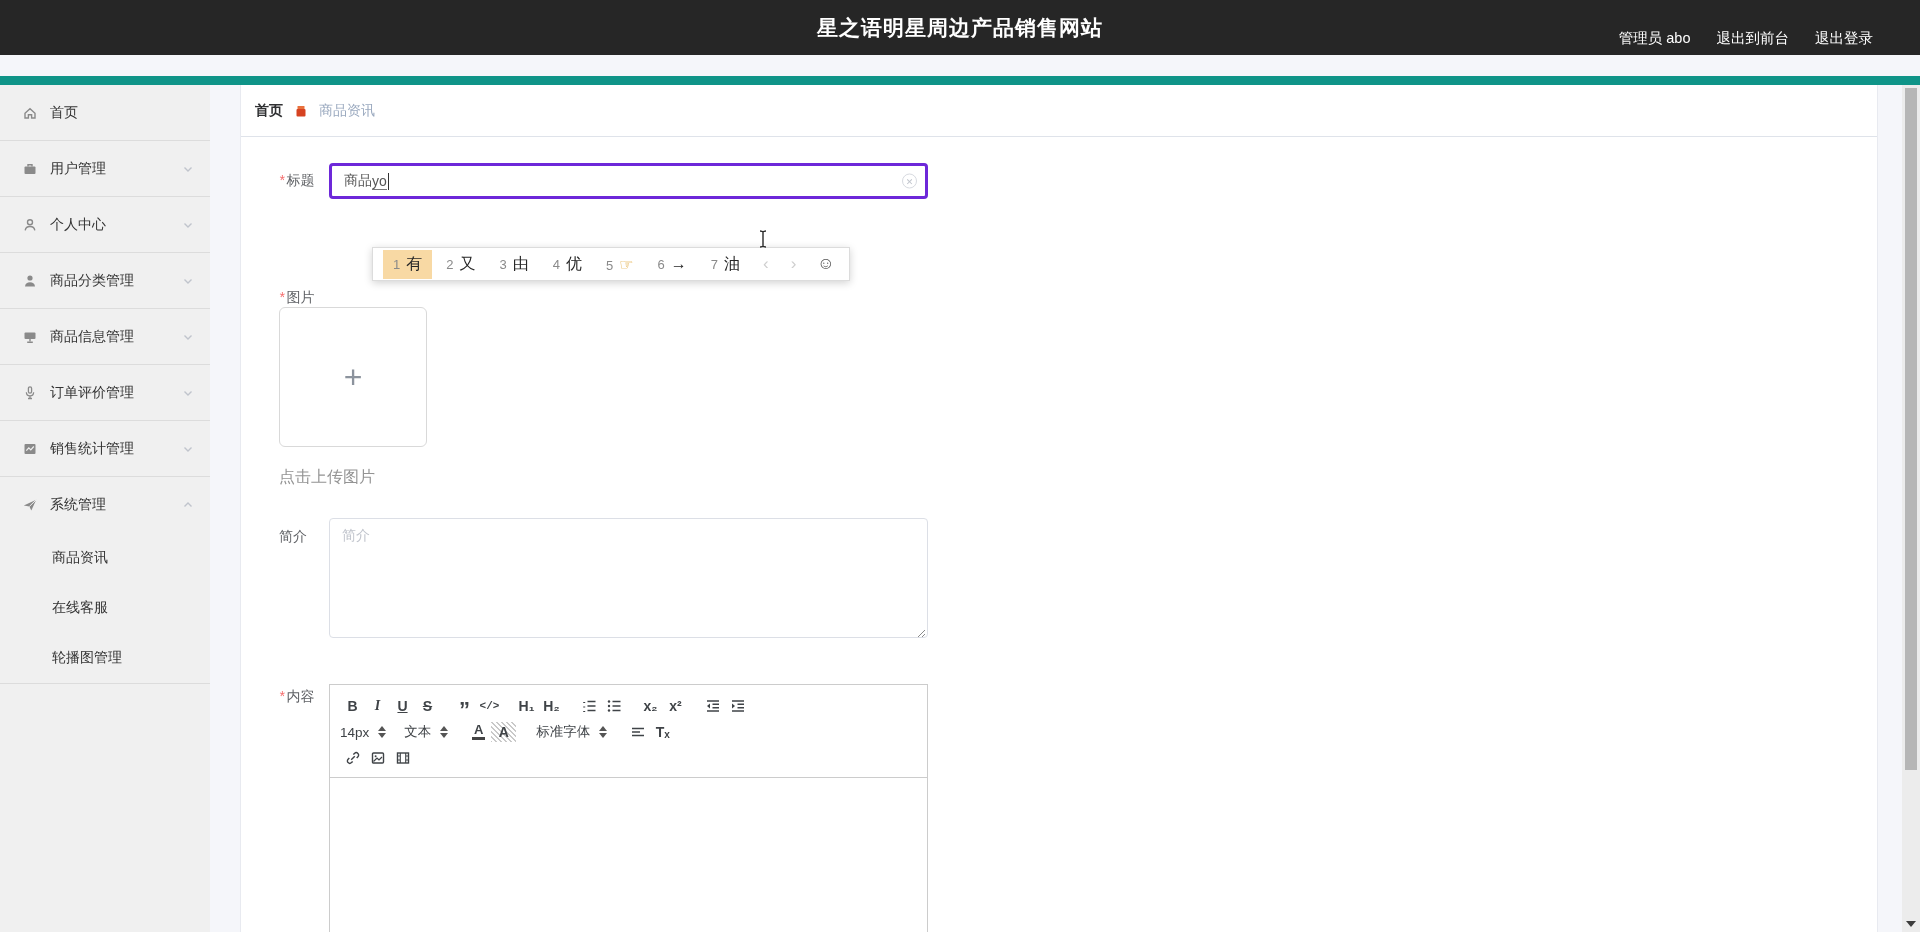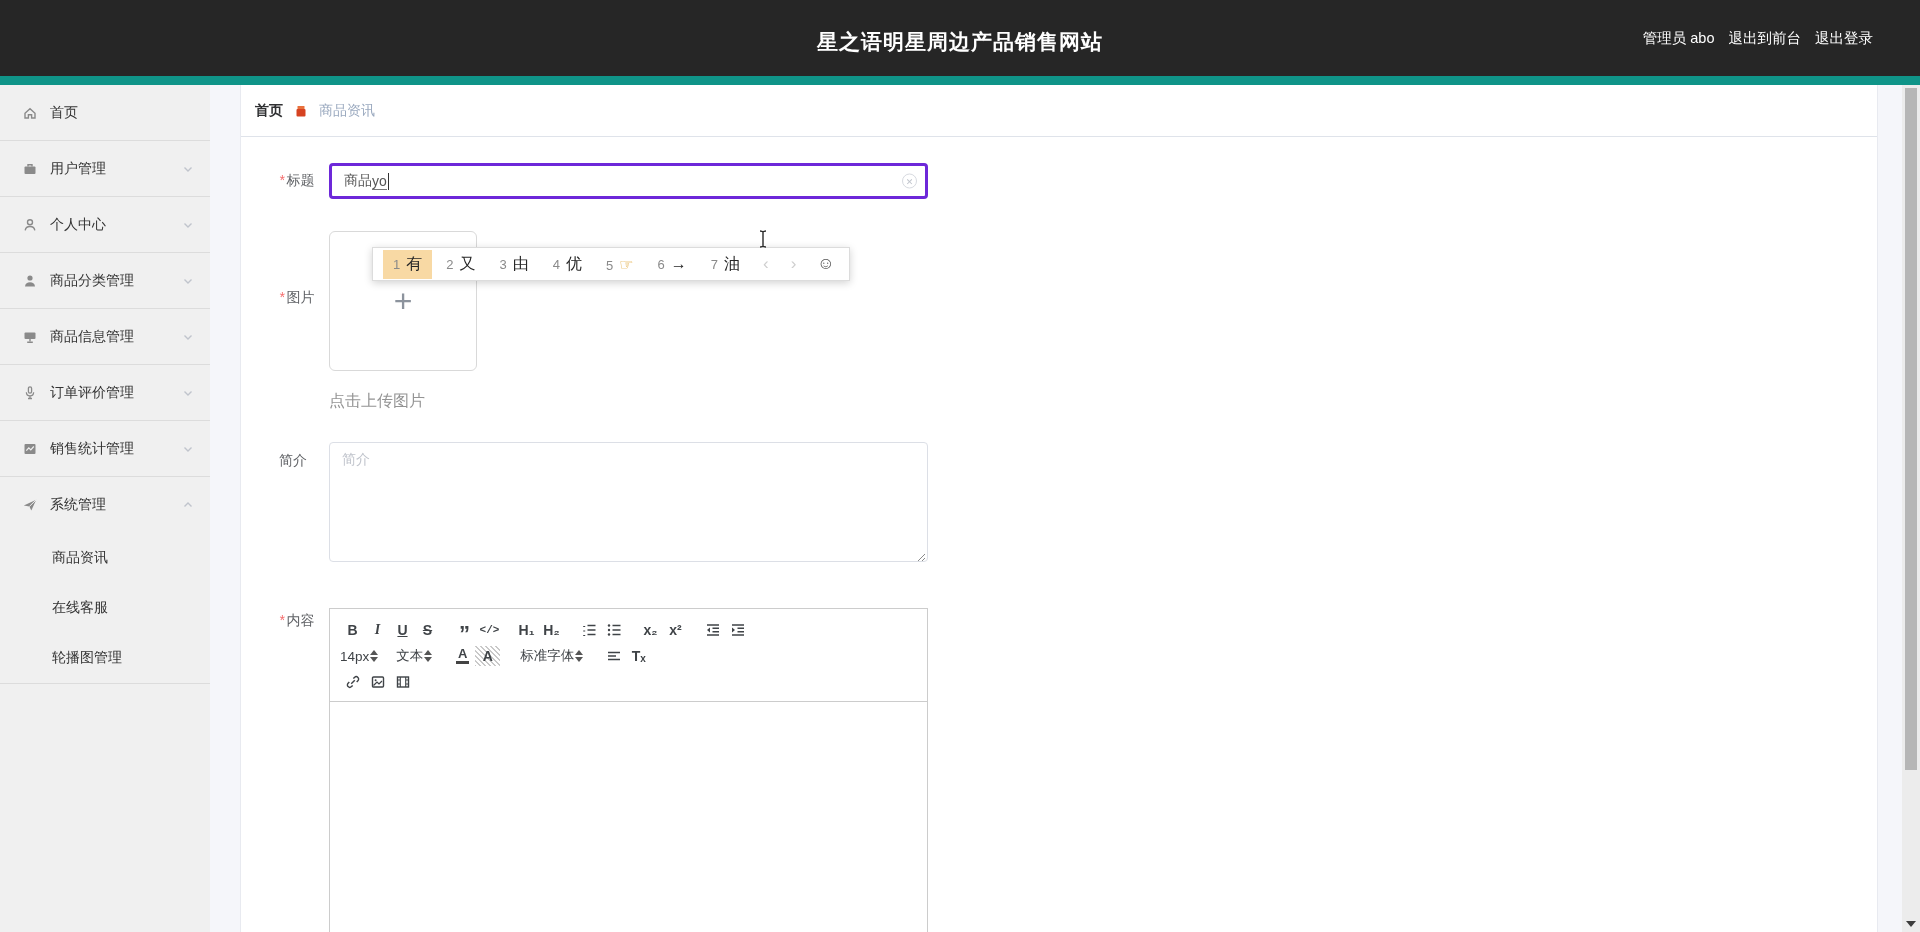--- a/index.html
+++ b/index.html
@@ -1,23 +1,23 @@
 <!DOCTYPE html>
 <html><head>
 <meta charset="utf-8">
 <style>
   * { margin:0; padding:0; box-sizing:border-box; }
   html,body { width:1920px; height:932px; overflow:hidden; background:#f5f6fa;
               font-family:"Liberation Sans", sans-serif; }
 
   
-  .header { position:absolute; left:0; top:0; width:1920px; height:84px; background:#262626; }
+  .header { position:absolute; left:0; top:0; width:1920px; height:55px; background:#262626; }
   .header-title { position:absolute; left:50%; top:50%; transform:translate(-50%,-50%);
                   color:#fff; font-size:21px; font-weight:700; letter-spacing:1px; white-space:nowrap; }
-  .header-links { position:absolute; right:47px; top:0; height:76px; display:flex; align-items:center; gap:14px; }
+  .header-links { position:absolute; right:47px; top:0; height:76px; display:flex; align-items:center; gap:26px; }
   .header-links span { color:#fff; font-size:14.5px; cursor:pointer; white-space:nowrap; }
 
   .teal-bar { position:absolute; left:0; top:76px; width:1920px; height:9px; background:#0f9488; }
 
   
   .sidebar { position:absolute; left:0; top:85px; width:210px; bottom:0; background:#f0f0f0; }
   .s-item { height:56px; display:flex; align-items:center; padding:0 16px 0 22px;
             border-bottom:1px solid #dcdcdc; cursor:pointer; position:relative; }
   .s-item.noline { border-bottom:none; }
   .s-ico { width:18px; height:16px; margin-right:10px; display:flex; align-items:center; }
@@ -60,21 +60,21 @@
          padding:0 10px; z-index:60; gap:4px; }
   .cand { display:flex; align-items:baseline; padding:4px 10px; cursor:pointer; }
   .cand .n { font-size:13px; color:#8a8a8a; margin-right:6px; }
   .cand .z { font-size:16px; color:#262626; }
   .cand.hl { background:#f8d9a4; }
   .cand .z.hand { color:#dd9f27; }
   .ime-nav { font-size:17px; color:#cfcfcf; padding:0 9px; cursor:default; }
   .ime-emoji { font-size:17px; color:#555; padding:0 4px 0 8px; cursor:pointer; }
 
   
-  .row-img { margin-top:32px; }
+  .row-img { margin-top:32px;flex-direction:column; }
   .row-img .lbl { margin-top:58px; }
   .upload-box { width:148px; height:140px; border:1px solid #d9d9d9; border-radius:6px; background:#fff;
                 display:flex; align-items:center; justify-content:center; cursor:pointer; }
   .plus { font-size:32px; font-weight:200; color:#8c939d; }
   .upload-hint { margin-top:20px; font-size:16px; color:#949494; }
 
   
   .row-intro { margin-top:30px; }
   .row-intro .lbl { margin-top:10px; }
   .ta-wrap { position:relative; width:599px; }
@@ -90,21 +90,21 @@
   .toolbar { border-bottom:1px solid #ccc; padding:8px 10px 6px; }
   .t-row { display:flex; align-items:center; height:26px; }
   .grp { display:flex; align-items:center; margin-right:12px; }
   .tb { min-width:25px; height:24px; display:flex; align-items:center; justify-content:center;
         color:#3f4347; font-size:14px; font-weight:700; cursor:pointer; }
   .tb.it { font-style:italic; font-family:"Liberation Serif",serif; }
   .tb.un { text-decoration:underline; }
   .tb.st { text-decoration:line-through; }
   .tb.quote { font-size:22px; line-height:10px; padding-top:8px; }
   .tb.code { font-size:11px; font-family:"Liberation Mono",monospace; }
-  .picker { display:flex; align-items:center; gap:1px; color:#3f4347; font-size:13.5px;
+  .picker { display:flex; align-items:center; gap:9px; color:#3f4347; font-size:13.5px;
             margin-right:18px; cursor:pointer; white-space:nowrap; }
   .updown i { display:block; width:0; height:0; border-left:4px solid transparent; border-right:4px solid transparent; }
   .updown .u { border-bottom:5px solid #555; margin-bottom:2px; }
   .updown .d { border-top:5px solid #555; }
   .tb.colorA { flex-direction:column; line-height:12px; }
   .tb.colorA b { font-weight:700; font-size:13px; }
   .tb.colorA i { display:block; width:13px; height:3px; background:#444; margin-top:1px; }
   .tb.bgA { background:repeating-linear-gradient(45deg,#c9c9c9 0 1px,transparent 1px 3.5px);
             width:22px; height:20px; }
   .tb.clean small { font-size:10px; font-weight:700; margin-top:5px; }

